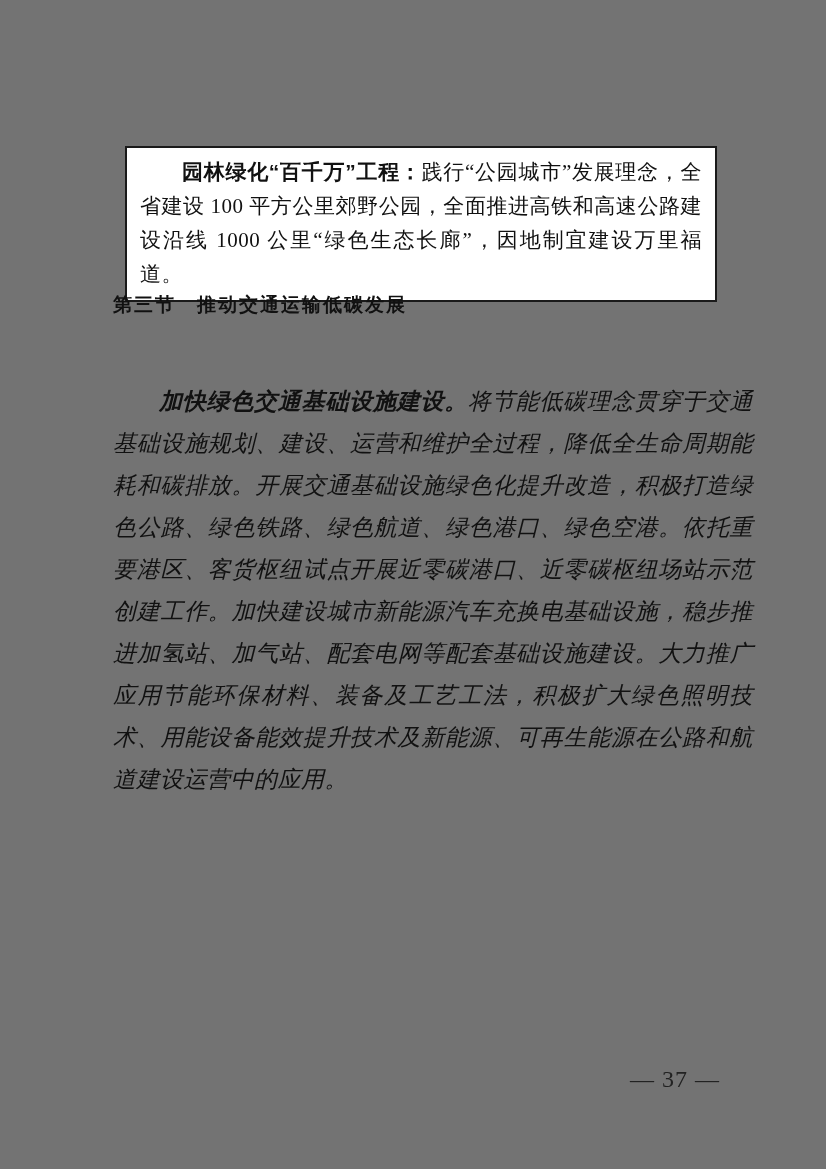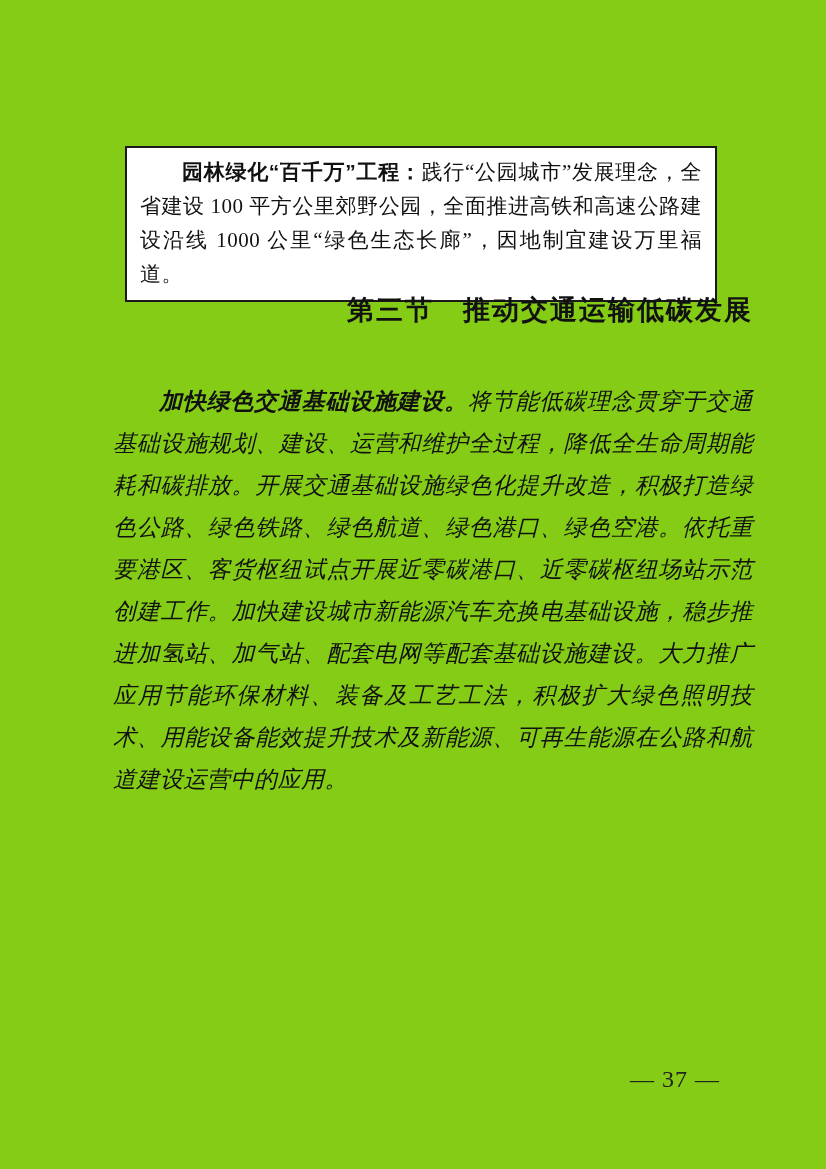--- a/index.html
+++ b/index.html
@@ -8,21 +8,21 @@
     width: 826px;
     height: 1169px;
     position: relative;
     font-family: "Liberation Serif", "DejaVu Serif", serif;
     color: #111111;
     overflow: hidden;
   }
   .page {
     position: absolute;
     inset: 0;
-    background: #84cc16;
+    background: #737373;
   }
   
   .callout {
     position: absolute;
     left: 125px;
     top: 146px;
     width: 592px;
     border: 2px solid #1a1a1a;
     padding: 7px 13px 9px 13px;
     background: #ffffff;
@@ -37,24 +37,24 @@
   .callout .lead {
     font-family: "Liberation Sans", "DejaVu Sans", sans-serif;
     font-weight: bold;
   }
   
   .heading {
     position: absolute;
     left: 113px;
     width: 640px;
     top: 292px;
-    text-align: right;
+    text-align: left;
     font-family: "Liberation Sans", "DejaVu Sans", sans-serif;
     font-weight: bold;
-    font-size: 27px;
+    font-size: 19px;
     letter-spacing: 2px;
     color: #111111;
     white-space: pre;
   }
   
   .body-text {
     position: absolute;
     left: 113px;
     top: 380px;
     width: 640px;

